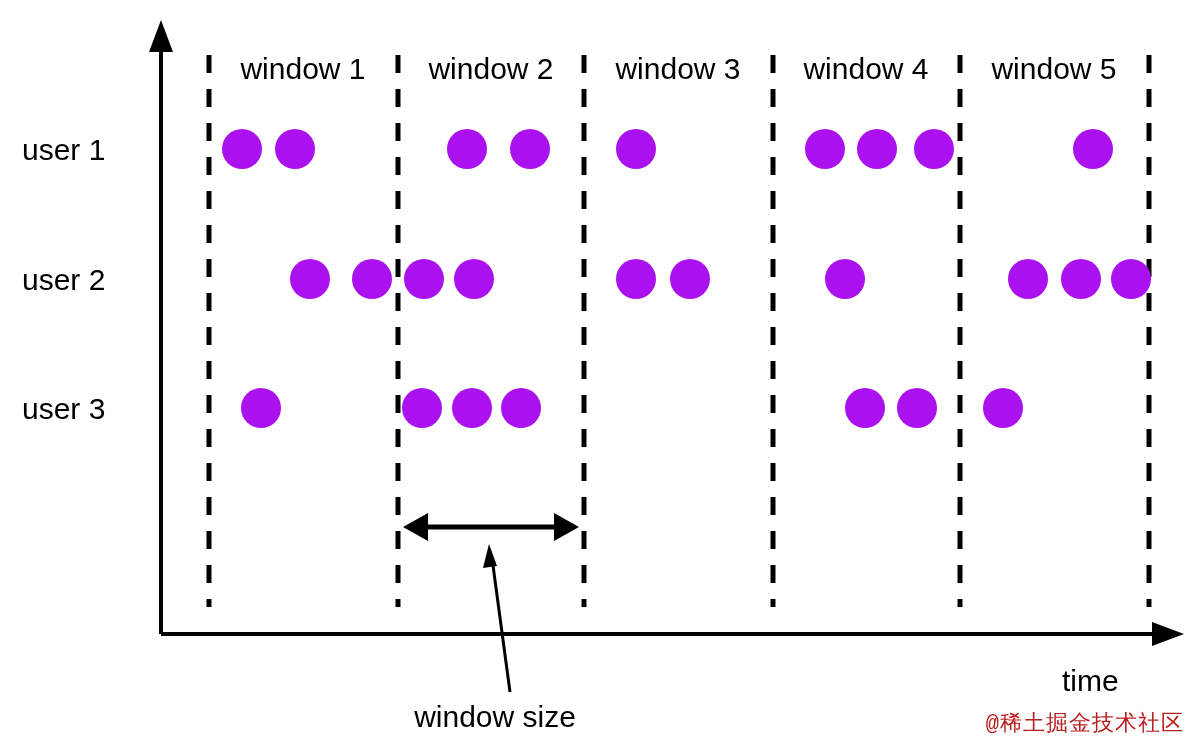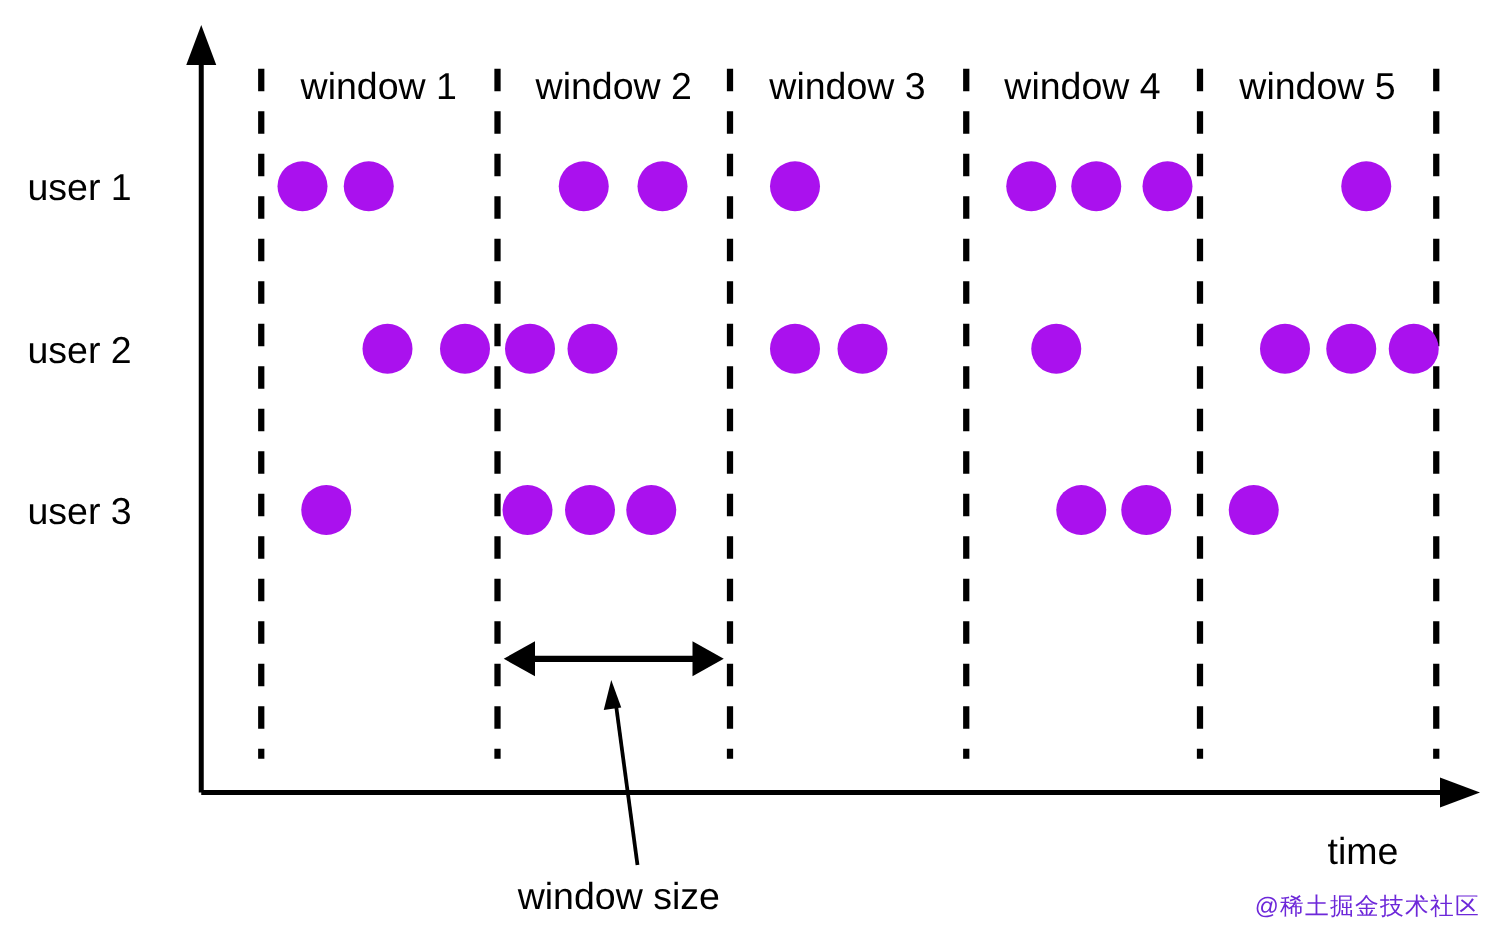--- a/index.html
+++ b/index.html
@@ -77,24 +77,24 @@
     fill: none;
   }
   .leader-head {
     fill: #000000;
     stroke: none;
   }
   .watermark {
     position: absolute;
     right: 14px;
     bottom: 8px;
-    font-size: 19px;
-    color: #6d28d9;
+    font-size: 22px;
+    color: #b91c1c;
     letter-spacing: 1px;
-    font-family: Liberation Sans, sans-serif;
+    font-family: Liberation Mono, monospace;
     white-space: nowrap;
     user-select: none;
   }
 </style>
 </head>
 <body>
 
 <div id="diagram-root">
 
   <svg class="canvas" viewBox="0 0 1198 746" xmlns="http://www.w3.org/2000/svg">

